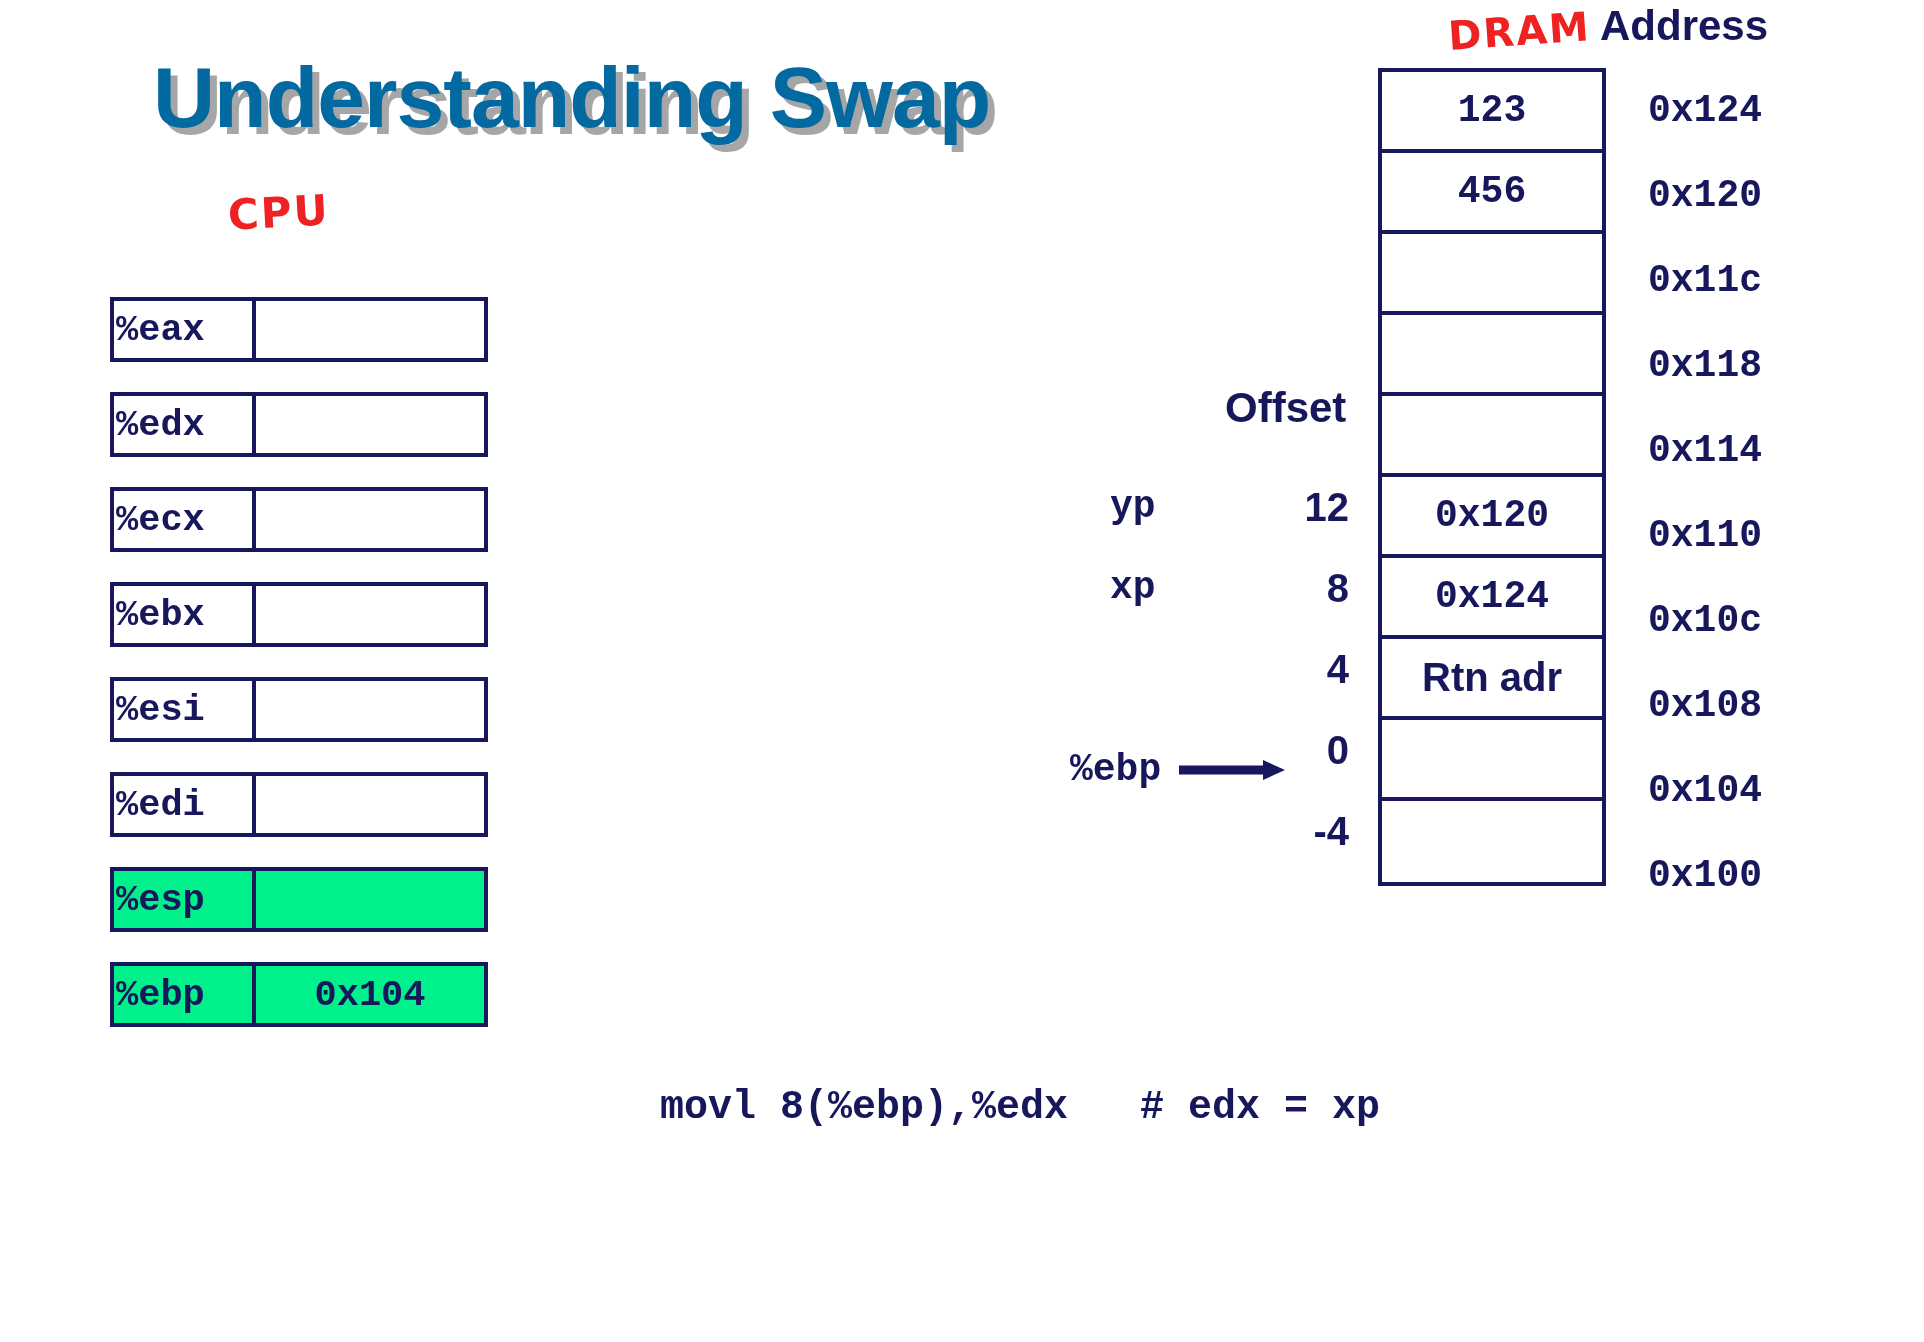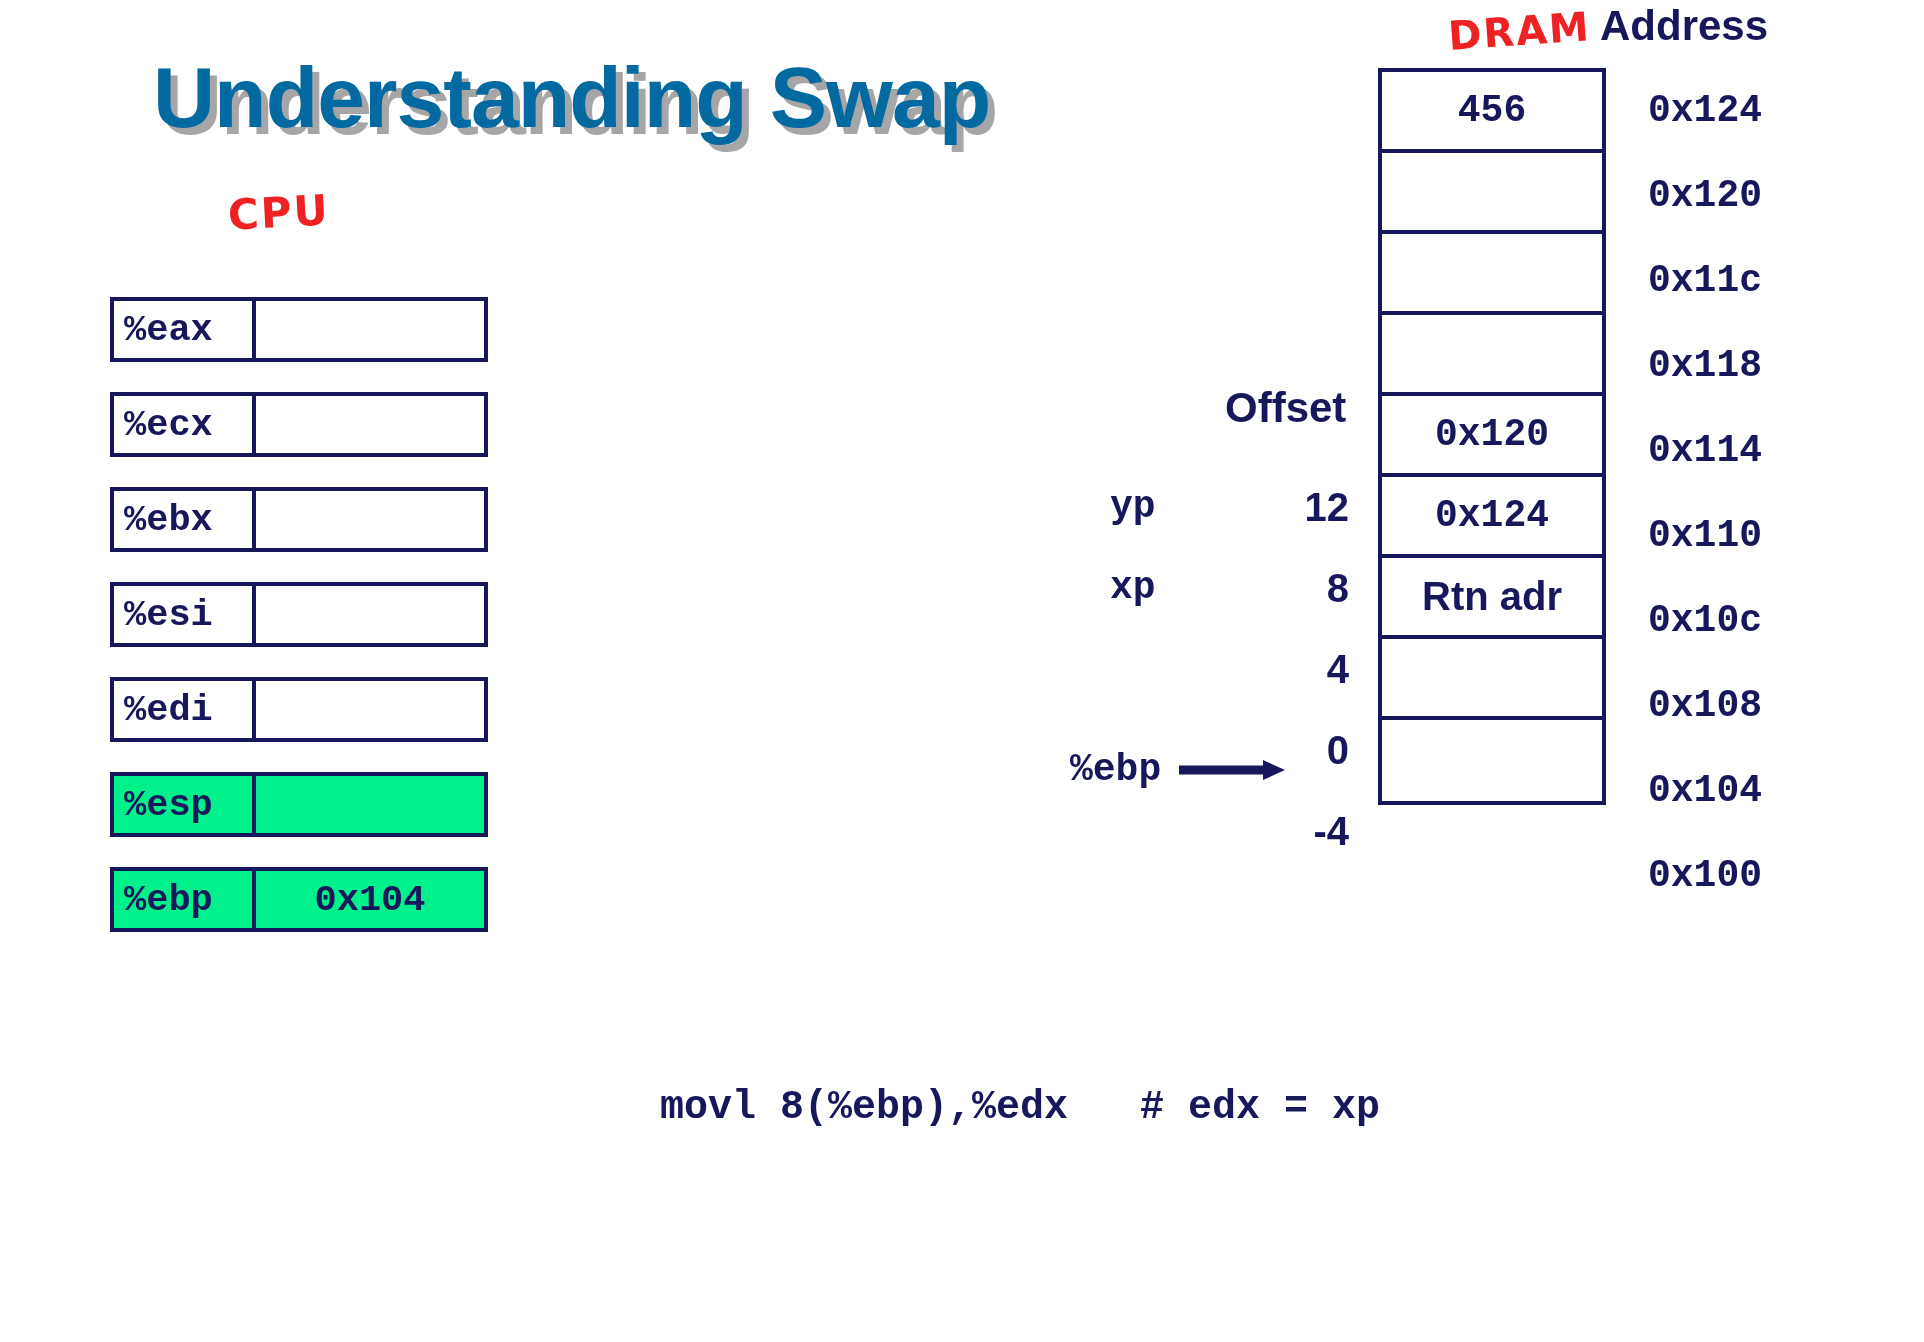--- a/index.html
+++ b/index.html
@@ -66,21 +66,21 @@
     margin-bottom: 30px;
     box-sizing: border-box;
   }
   .register-row:last-child { margin-bottom: 0; }
   .reg-name {
     width: 146px;
     border: 4px solid #17175c;
     box-sizing: border-box;
     display: flex;
     align-items: center;
-    padding-left: 10px;
+    padding-left: 2px;
     font-family: "Liberation Mono", "DejaVu Sans Mono", monospace;
     font-weight: bold;
     font-size: 37px;
     color: #17175c;
     background: #ffffff;
   }
   .reg-value {
     flex: 1;
     border: 4px solid #17175c;
     border-left: none;
@@ -236,20 +236,24 @@
 <div id="cpu-annotation" class="handwriting">CPU</div>
 <div id="dram-annotation" class="handwriting">DRAM</div>
 
 <div id="register-file">
 
   <div class="register-row">
     <div class="reg-name">%eax</div>
     <div class="reg-value"></div>
   </div>
 
+  <div class="register-row">
+    <div class="reg-name">%edx</div>
+    <div class="reg-value"></div>
+  </div>
 
   <div class="register-row">
     <div class="reg-name">%ecx</div>
     <div class="reg-value"></div>
   </div>
 
   <div class="register-row">
     <div class="reg-name">%ebx</div>
     <div class="reg-value"></div>
   </div>
@@ -303,20 +307,23 @@
 
 <div id="ebp-pointer">
   <span id="ebp-pointer-label">%ebp</span>
   <svg id="ebp-arrow" width="110" height="26" viewBox="0 0 110 26">
     <line x1="2" y1="13" x2="88" y2="13" stroke="#17175c" stroke-width="9"></line>
     <polygon points="86,3 108,13 86,23" fill="#17175c"></polygon>
   </svg>
 </div>
 
 <div id="memory-stack">
+  <div class="mem-cell">
+    <span class="mem-val">123</span>
+  </div>
   <div class="mem-cell">
     <span class="mem-val">456</span>
   </div>
   <div class="mem-cell">
     <span class="mem-val"></span>
   </div>
   <div class="mem-cell">
     <span class="mem-val"></span>
   </div>
   <div class="mem-cell">

